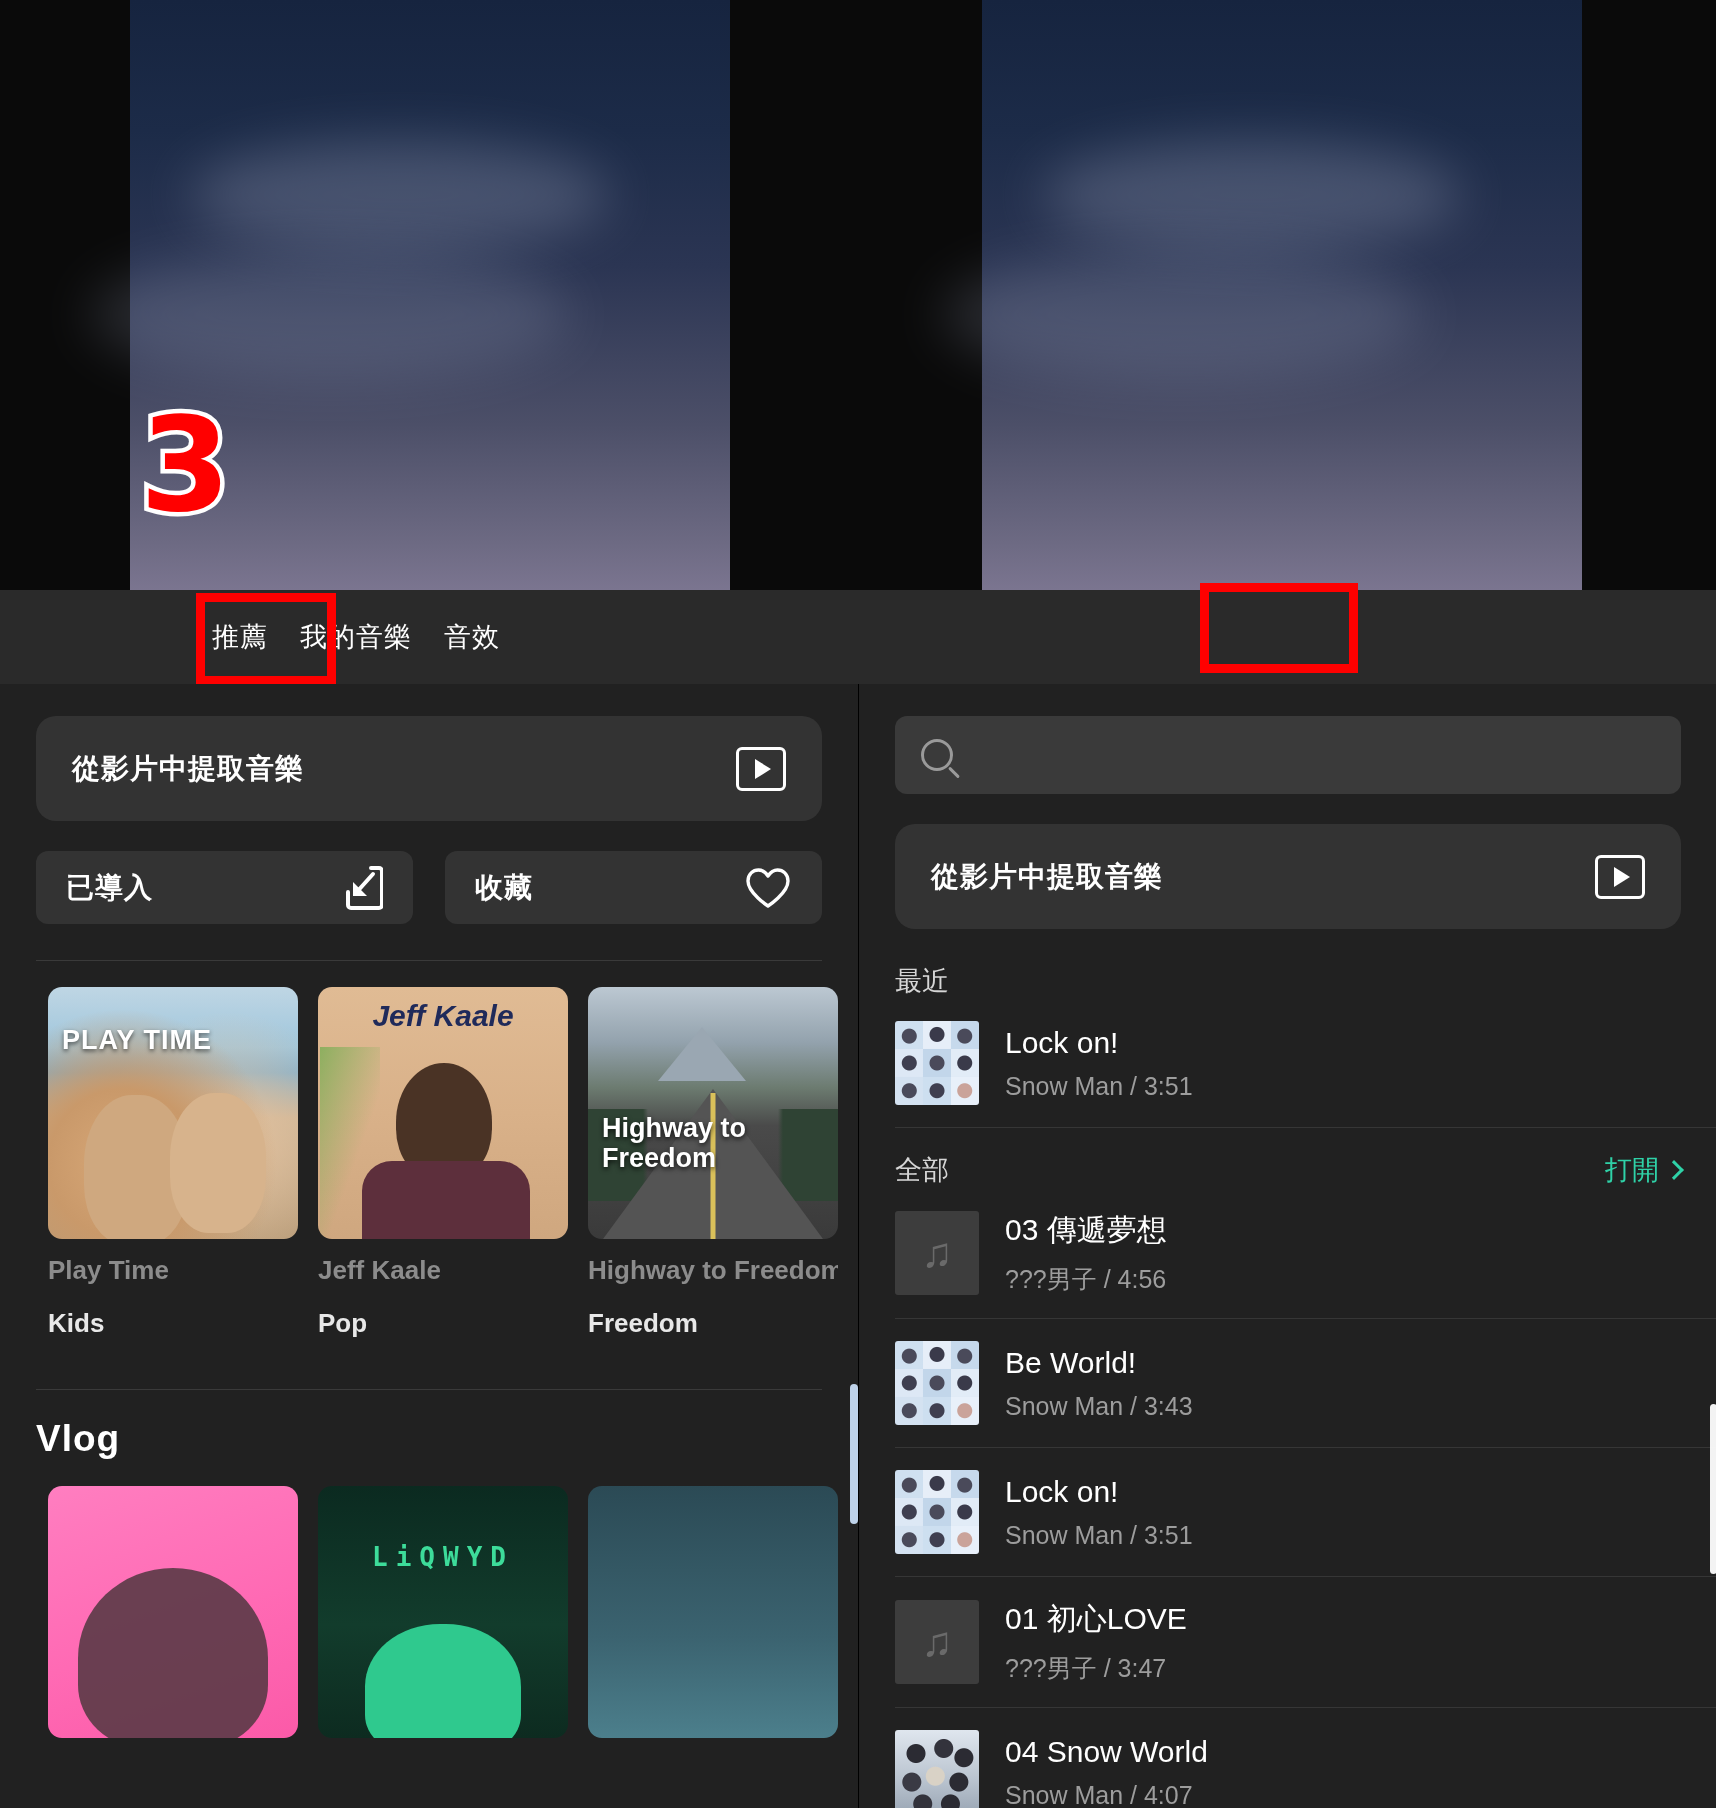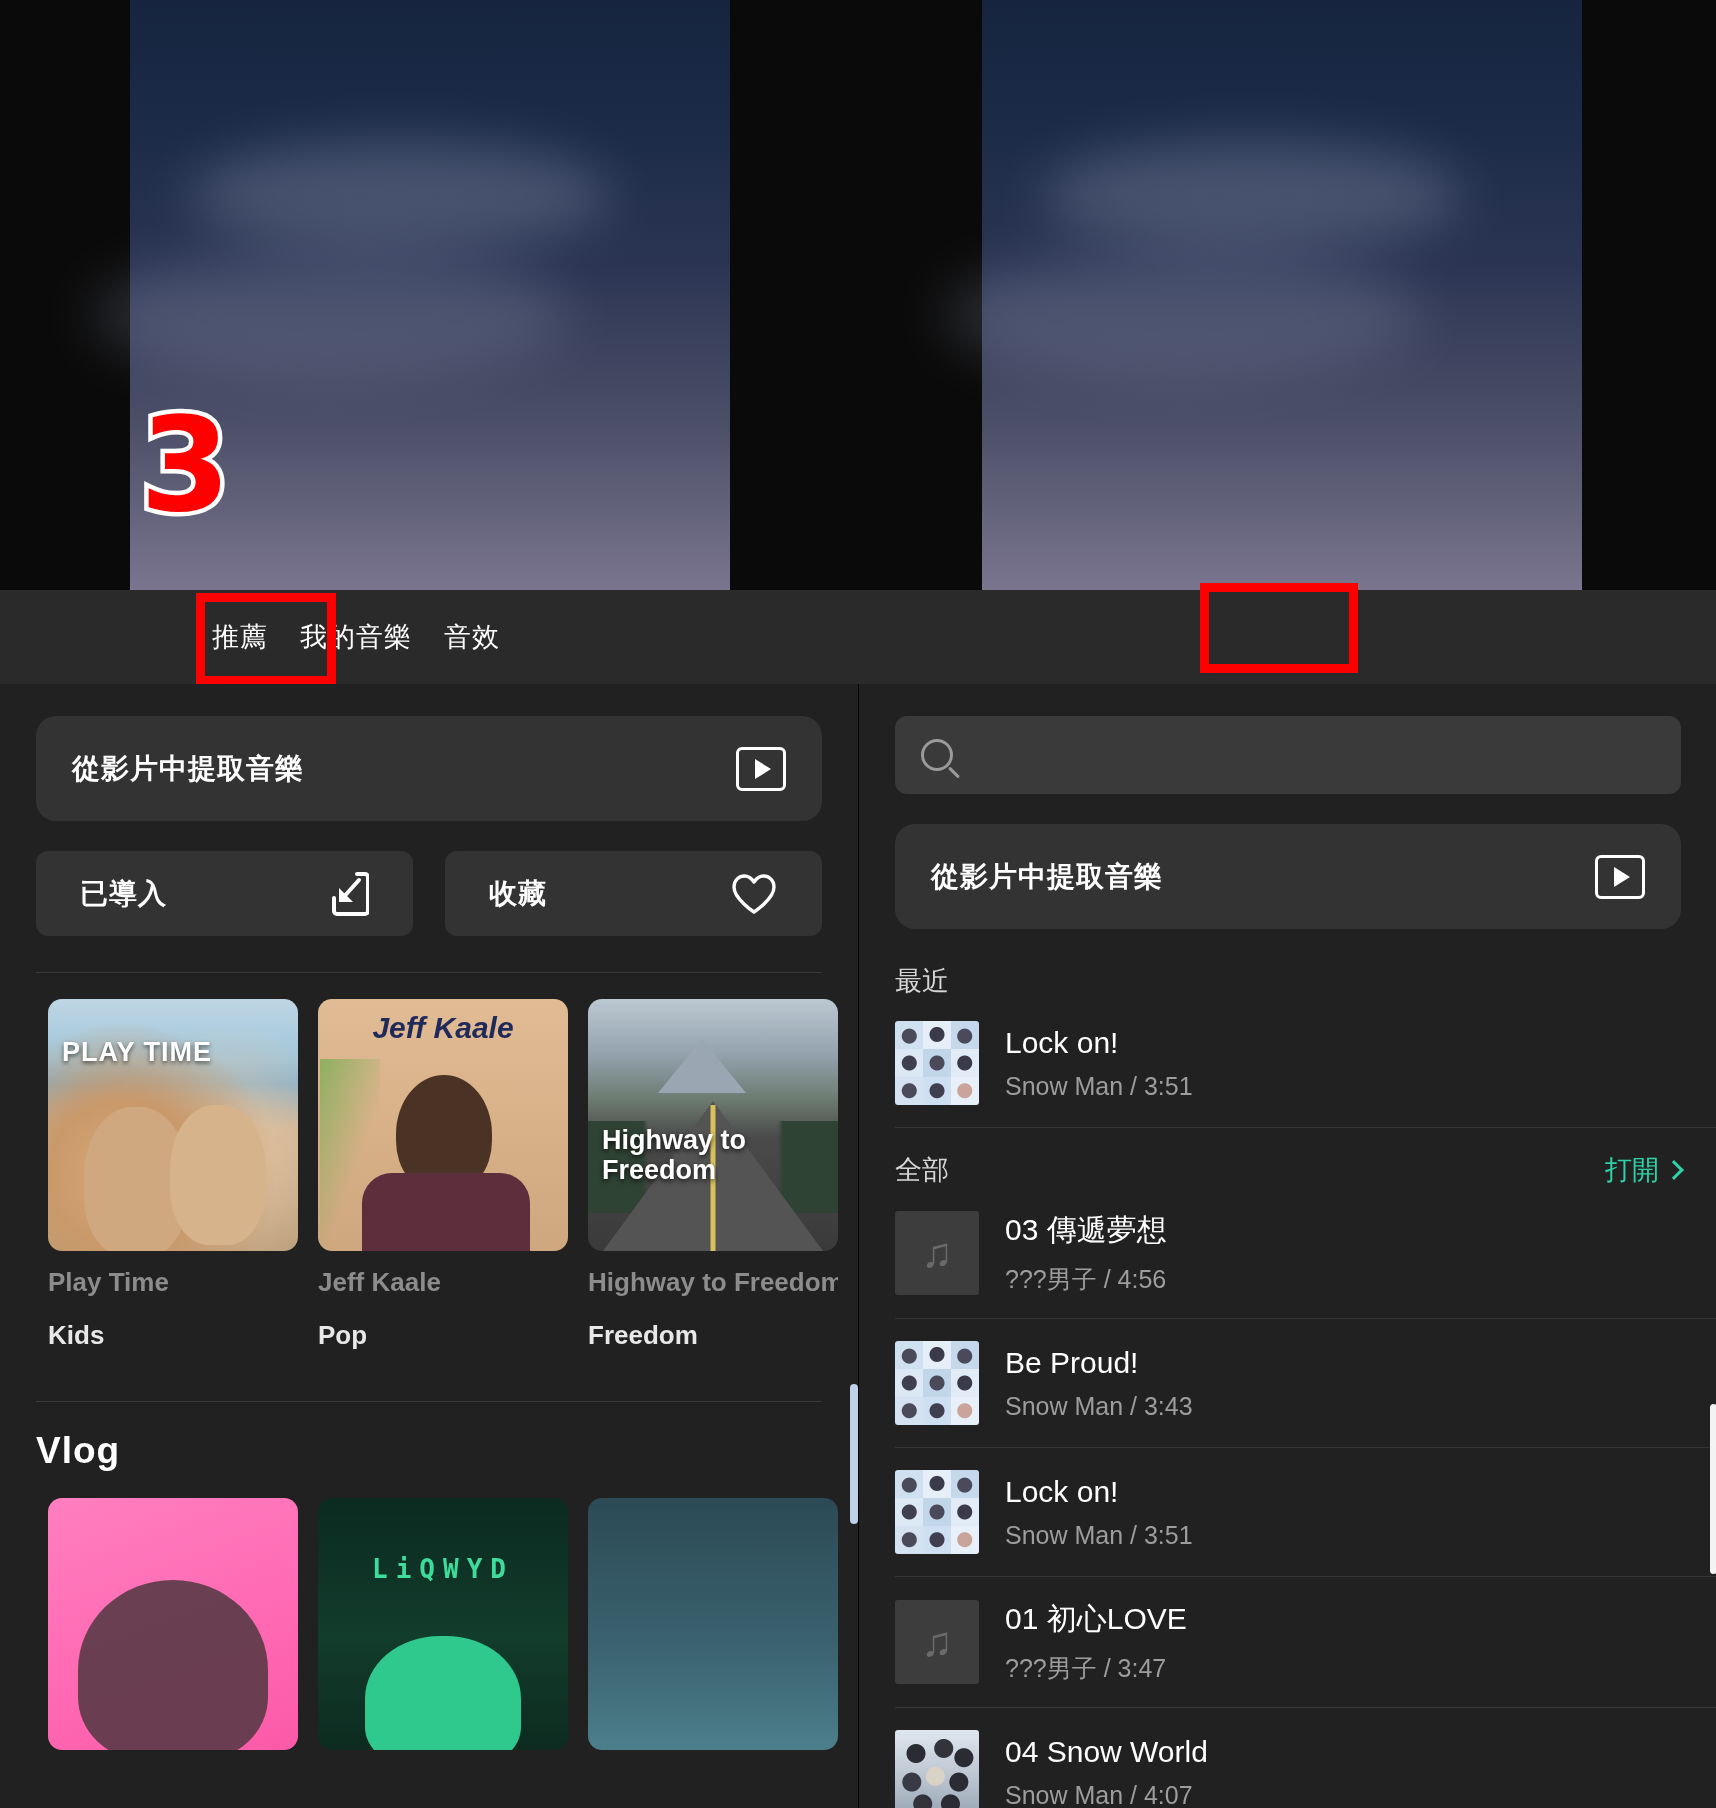--- a/index.html
+++ b/index.html
@@ -61,22 +61,22 @@
   }
   .bar-card .lbl{font-size:28px;font-weight:bold;color:#fff;letter-spacing:1px;}
   .icon-box{
     width:50px;height:44px;border:3px solid #fff;border-radius:6px;
     display:flex;align-items:center;justify-content:center;box-sizing:border-box;
   }
   .play-tri{width:0;height:0;border-left:16px solid #fff;border-top:10px solid transparent;border-bottom:10px solid transparent;margin-left:4px;}
 
   .two-up{display:flex;gap:32px;margin:30px 36px 0 36px;}
   .half-card{
-    flex:1;height:85px;background:#333333;border-radius:12px;
-    display:flex;align-items:center;justify-content:space-between;padding:0 44px;box-sizing:border-box;
+    flex:1;height:73px;background:#333333;border-radius:12px;
+    display:flex;align-items:center;justify-content:space-between;padding:0 30px;box-sizing:border-box;
   }
   .half-card .lbl{font-size:28px;font-weight:bold;color:#fff;letter-spacing:1px;}
 
   .hr{height:1px;background:#3a3a3a;margin:36px 36px 0 36px;}
 
   .sec-title{font-size:37px;font-weight:bold;color:#fff;margin:28px 0 0 36px;letter-spacing:1px;}
 
   .cards{display:flex;gap:20px;margin:26px 0 0 36px;padding-left:12px;}
   .card{width:250px;flex:0 0 250px;}
   .card-img{width:250px;height:252px;border-radius:14px;overflow:hidden;position:relative;}
@@ -353,21 +353,21 @@
         </div>
       <div class="tmeta">
         <div class="ttitle">03 傳遞夢想</div>
         <div class="tsub">???男子 / 4:56</div>
       </div>
     </div>
 
     <div class="track">
       <div class="thumb grid"></div>
       <div class="tmeta">
-        <div class="ttitle">Be Proud!</div>
+        <div class="ttitle">Be World!</div>
         <div class="tsub">Snow Man / 3:43</div>
       </div>
     </div>
 
     <div class="track">
       <div class="thumb grid"></div>
       <div class="tmeta">
         <div class="ttitle">Lock on!</div>
         <div class="tsub">Snow Man / 3:51</div>
       </div>

